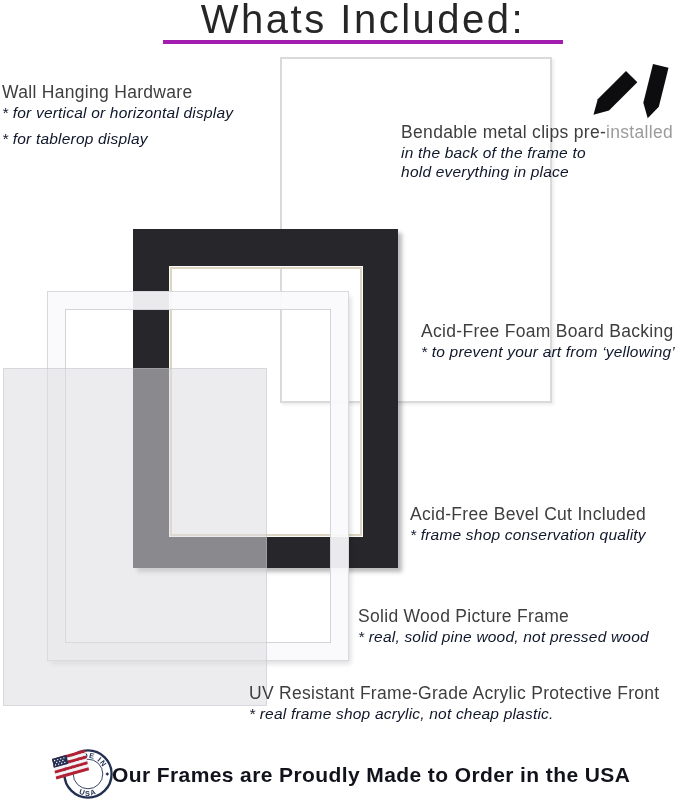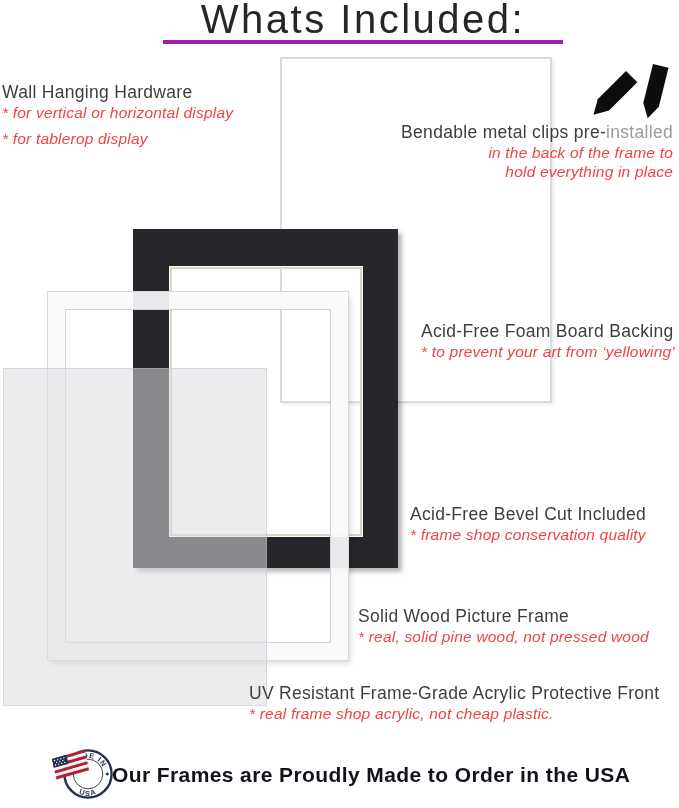--- a/index.html
+++ b/index.html
@@ -39,25 +39,25 @@
   }
   .acrylic{
     position:absolute;left:3px;top:368px;width:264px;height:338px;
     background:rgba(220,220,224,0.55);
     border:1px solid rgba(185,185,192,0.4);box-sizing:border-box;
     z-index:4;
   }
   
   .tb{position:absolute;z-index:5;}
   .h{font-size:17.5px;line-height:22px;color:#3e3e3e;letter-spacing:0.3px;}
-  .sub{font-size:15.5px;line-height:19px;color:#ef4444;font-style:italic;letter-spacing:0.2px;}
+  .sub{font-size:15.5px;line-height:19px;color:#0f172a;font-style:italic;letter-spacing:0.2px;}
   .faded{color:#9b9b9b;}
   .tb-wall{left:2px;top:74px;margin-top:7px;}
   .tb-easel{left:2px;top:129px;}
-  .tb-clips{right:6px;top:121px;text-align:right;}
+  .tb-clips{right:6px;top:121px;}
   .tb-foam{right:4px;top:320px;text-align:left;}
   .tb-mat{left:410px;top:503px;}
   .tb-wood{left:358px;top:605px;}
   .tb-uv{left:249px;top:682px;}
   
   .clips-svg{position:absolute;left:584px;top:56px;z-index:6;}
   
   .badge-svg{position:absolute;left:49px;top:742px;z-index:5;}
   .footer-text{
     position:absolute;left:112px;top:760px;z-index:5;

